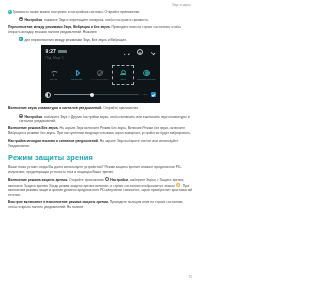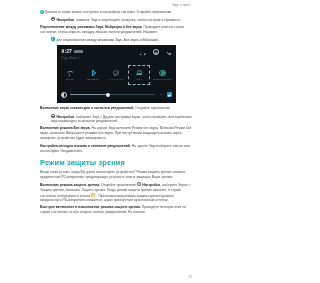--- a/index.html
+++ b/index.html
@@ -13,21 +13,20 @@
     overflow: hidden;
     font-family: "Liberation Sans", sans-serif;
     color: #3c3c3c;
     position: relative;
   }
   .page {
     position: absolute;
     inset: 0;
     padding: 3px 8px 0 8px;
     box-sizing: border-box;
-    margin-left: 32px;
   }
   .running-head {
     text-align: right;
     font-size: 3.1px;
     color: #8a8a8a;
     letter-spacing: .1px;
     line-height: 5px;
     padding-right: 1px;
   }
   .body-block {

